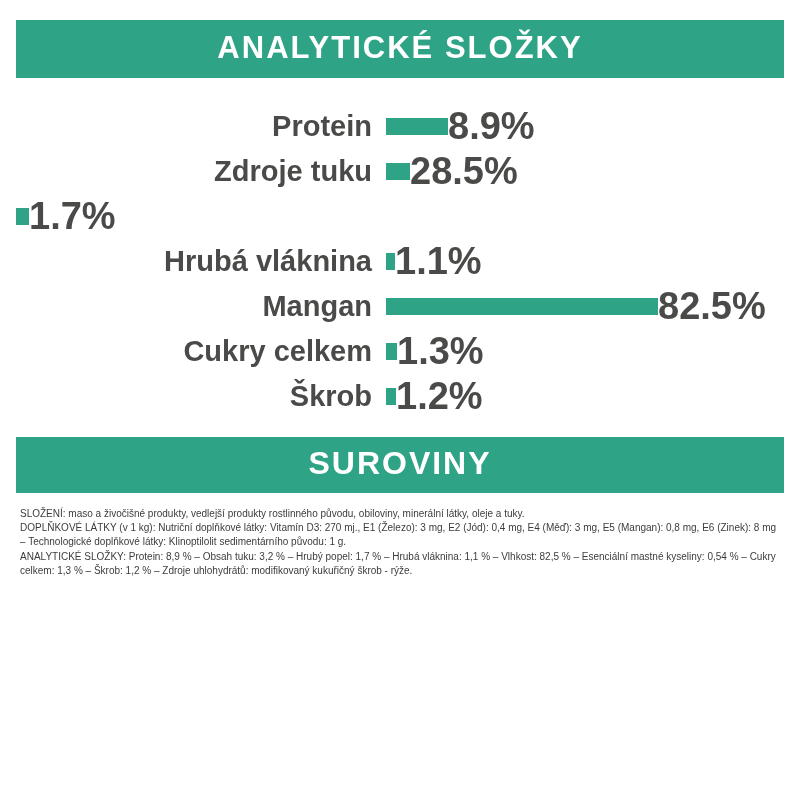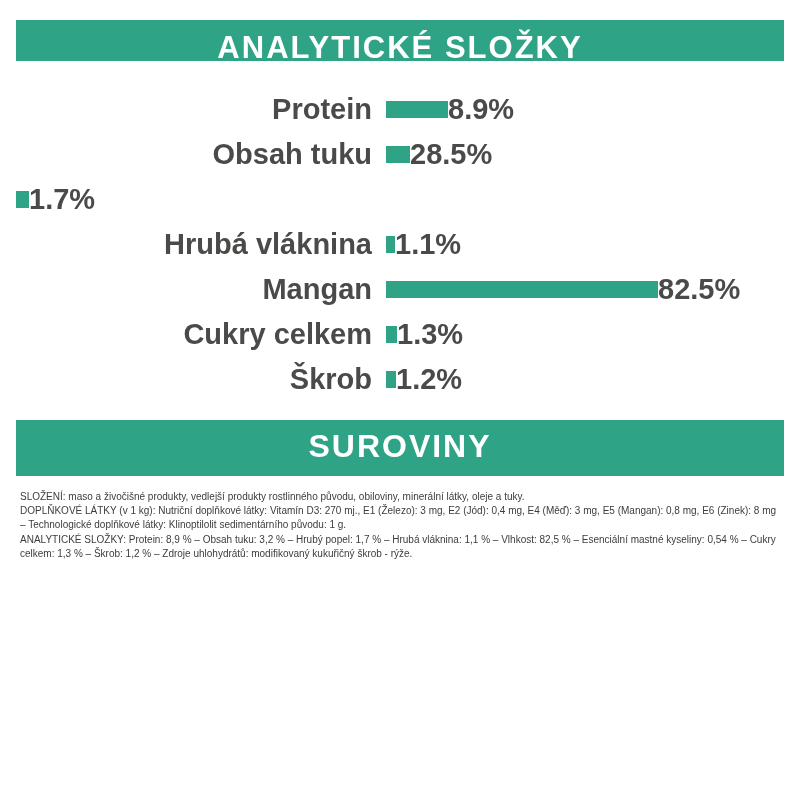--- a/index.html
+++ b/index.html
@@ -26,21 +26,21 @@
   .bar-header {
     background: #2ea386;
     color: #ffffff;
     text-align: center;
     font-weight: bold;
     letter-spacing: 2px;
     box-sizing: border-box;
   }
   #analytic-header {
     margin-top: 20px;
-    height: 41px;
+    height: 58px;
     line-height: 56px;
     font-size: 31px;
   }
   #ingredients-header {
     margin-top: 18px;
     height: 56px;
     line-height: 52px;
     font-size: 32px;
   }
 
@@ -69,21 +69,21 @@
     align-items: center;
     flex: 1;
     min-width: 0;
   }
   .chart-bar {
     height: 17px;
     background: #2ea386;
     flex: none;
   }
   .chart-value {
-    font-size: 29px;
+    font-size: 38px;
     font-weight: bold;
     color: #4a4a49;
     white-space: nowrap;
   }
 
   
   .ingredients {
     margin-top: 14px;
     padding: 0 4px;
     font-size: 10px;
@@ -105,21 +105,21 @@
 
     <div class="chart-row">
       <div class="chart-label">Protein</div>
       <div class="chart-bar-wrap">
         <div class="chart-bar" style="width:62px"></div>
         <div class="chart-value">8.9%</div>
       </div>
     </div>
 
     <div class="chart-row">
-      <div class="chart-label">Obsah tuku</div>
+      <div class="chart-label">Zdroje tuku</div>
       <div class="chart-bar-wrap">
         <div class="chart-bar" style="width:24px"></div>
         <div class="chart-value">28.5%</div>
       </div>
     </div>
 
     <div class="chart-row">
       <div class="chart-bar-wrap">
         <div class="chart-bar" style="width:13px"></div>
         <div class="chart-value">1.7%</div>

